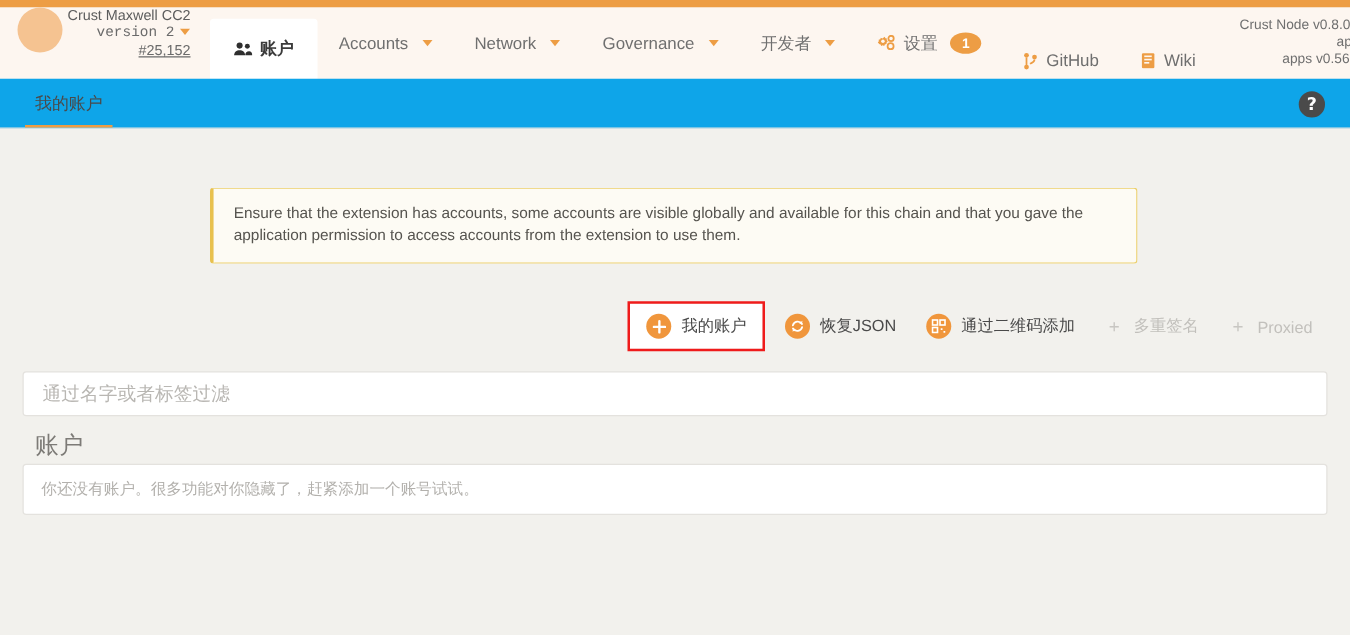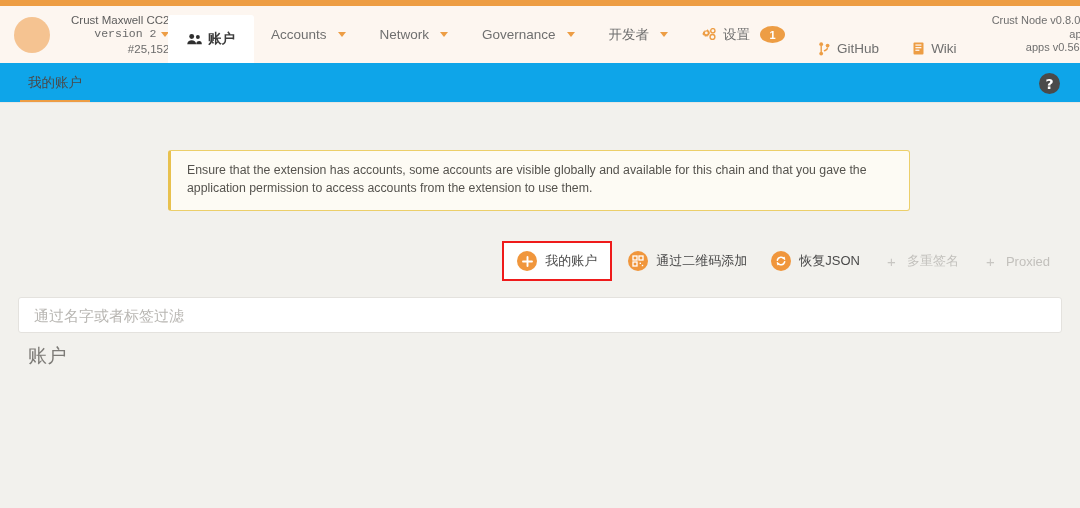--- a/index.html
+++ b/index.html
@@ -14,34 +14,34 @@
 
   
   .top-stripe{height:6px;background:#ed9d44;width:100%;}
 
   
   .header{
     position:relative;height:57px;background:#fdf6f0;
     display:flex;align-items:stretch;
   }
   .chain-block{
-    display:flex;align-items:center;gap:21px;
+    display:flex;align-items:flex-start;gap:4px;
     padding:0 14px 0 14px;min-width:140px;
   }
   .chain-logo{
     width:36px;height:36px;border-radius:50%;
     background:#f5c391;flex:0 0 auto;
   }
   .chain-text{
     text-align:right;line-height:1.22;font-size:11.5px;color:#5c5c5c;
     white-space:nowrap;
   }
   .chain-text .l1{color:#5c5c5c;}
   .chain-text .l2{color:#6a6a6a;font-family:Liberation Mono, monospace;}
-  .chain-text .l3{color:#6a6a6a;}
+  .chain-text .l3{color:#6a6a6a;text-decoration:underline;}
   .caret{
     display:inline-block;width:0;height:0;margin-left:5px;
     border-left:4px solid transparent;border-right:4px solid transparent;
     border-top:5px solid #ed9d44;vertical-align:middle;
   }
 
   .navmenu{display:flex;align-items:stretch;flex:1 1 auto;}
   .nav-item{
     display:flex;align-items:center;gap:6px;
     padding:12px 17px;white-space:nowrap;
@@ -274,53 +274,54 @@
           <svg width="11" height="11" viewBox="0 0 11 11">
               <path d="M5.5 1v9M1 5.5h9" stroke="#fff" stroke-width="1.9" stroke-linecap="round"></path>
             </svg>
         </span>
         <span>我的账户</span>
       </div>
 
       <div class="act">
         <span class="cicon">
           <svg width="12" height="12" viewBox="0 0 12 12">
+              <path d="M9.6 4.2A4 4 0 0 0 2.3 5.3M2.4 7.8a4 4 0 0 0 7.3-1.1" stroke="#fff" stroke-width="1.5" fill="none" stroke-linecap="round"></path>
+              <path d="M9.9 1.6l-.2 2.6-2.5-.5z" fill="#fff"></path>
+              <path d="M2.1 10.4l.2-2.6 2.5.5z" fill="#fff"></path>
+            </svg>
+        </span>
+        <span>恢复JSON</span>
+      </div>
+
+      <div class="act">
+        <span class="cicon">
+          <svg width="12" height="12" viewBox="0 0 12 12">
               <rect x="1" y="1" width="4" height="4" fill="none" stroke="#fff" stroke-width="1.3"></rect>
               <rect x="7" y="1" width="4" height="4" fill="none" stroke="#fff" stroke-width="1.3"></rect>
               <rect x="1" y="7" width="4" height="4" fill="none" stroke="#fff" stroke-width="1.3"></rect>
               <rect x="7.6" y="7.6" width="1.4" height="1.4" fill="#fff"></rect>
               <rect x="9.8" y="9.8" width="1.4" height="1.4" fill="#fff"></rect>
             </svg>
         </span>
         <span>通过二维码添加</span>
       </div>
 
-      <div class="act">
-        <span class="cicon">
-          <svg width="12" height="12" viewBox="0 0 12 12">
-              <path d="M9.6 4.2A4 4 0 0 0 2.3 5.3M2.4 7.8a4 4 0 0 0 7.3-1.1" stroke="#fff" stroke-width="1.5" fill="none" stroke-linecap="round"></path>
-              <path d="M9.9 1.6l-.2 2.6-2.5-.5z" fill="#fff"></path>
-              <path d="M2.1 10.4l.2-2.6 2.5.5z" fill="#fff"></path>
-            </svg>
-        </span>
-        <span>恢复JSON</span>
-      </div>
-
       <div class="act disabled">
         <span class="plain-plus">+</span>
         <span>多重签名</span>
       </div>
 
       <div class="act disabled">
         <span class="plain-plus">+</span>
         <span>Proxied</span>
       </div>
     </div>
 
     <div class="filter-row">
       <input type="text" placeholder="通过名字或者标签过滤" style="">
     </div>
 
     <div class="section-title">账户</div>
 
+    <div class="empty-box">你还没有账户。很多功能对你隐藏了，赶紧添加一个账号试试。</div>
 
   </div>
 </div>
 
 </body></html>

